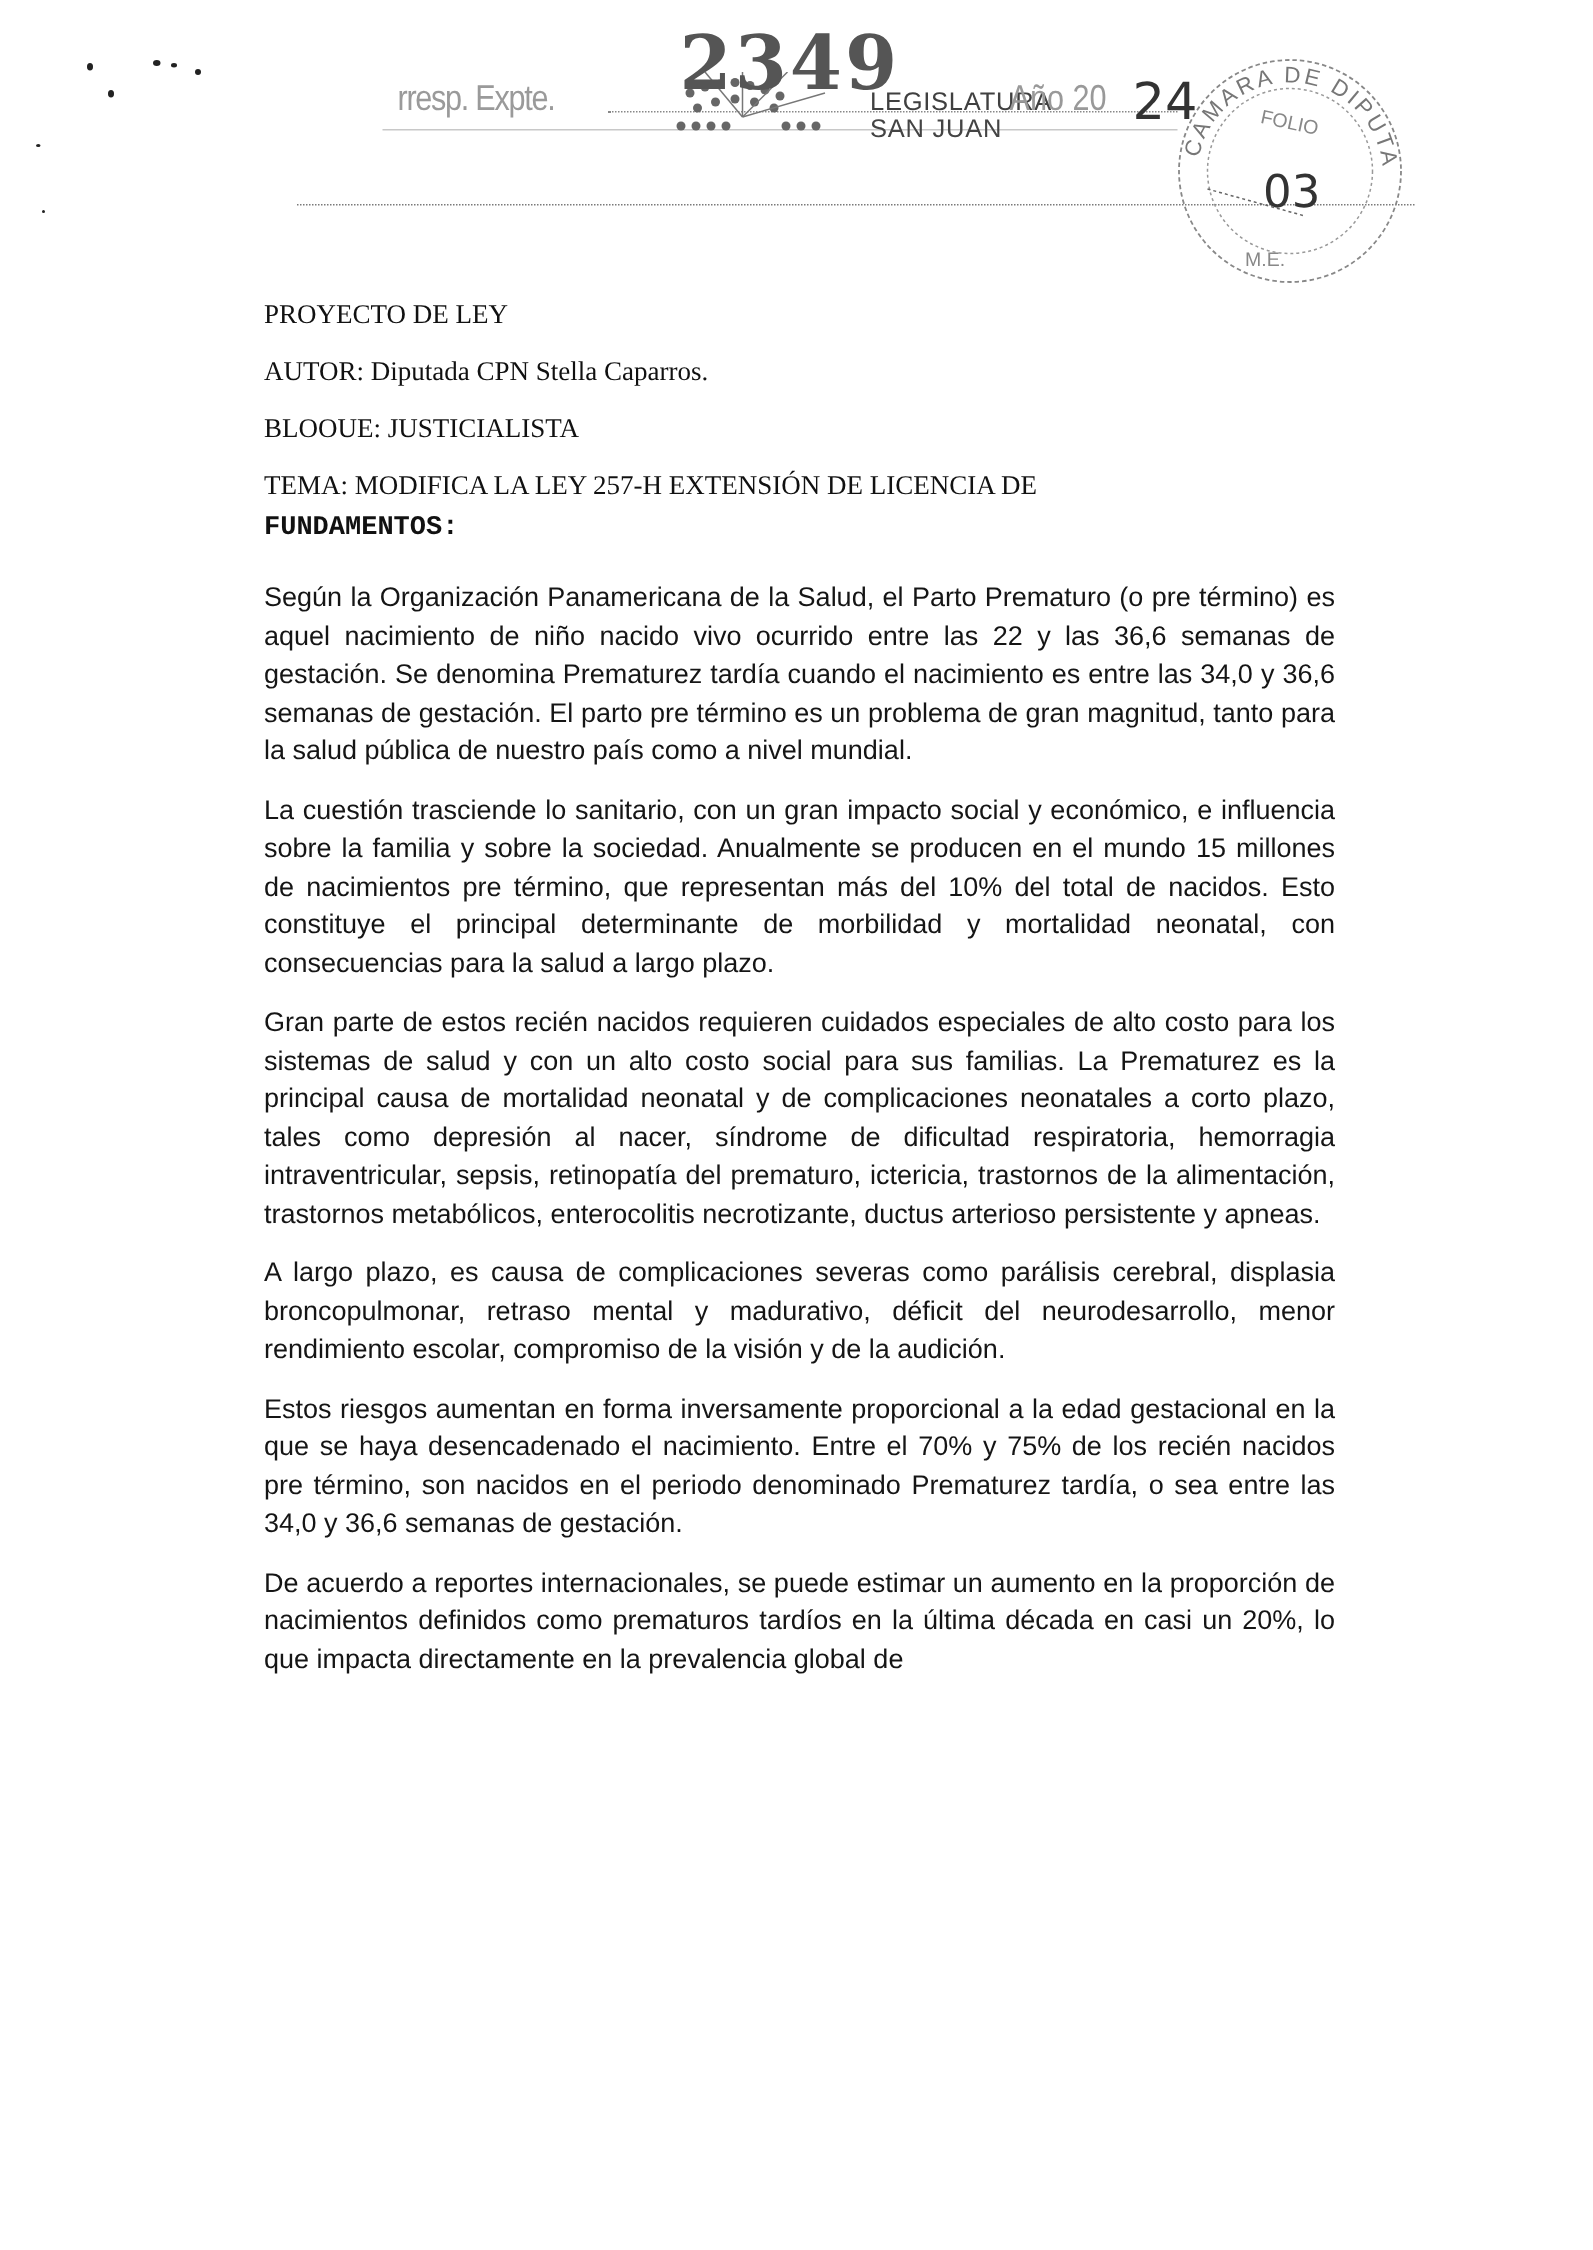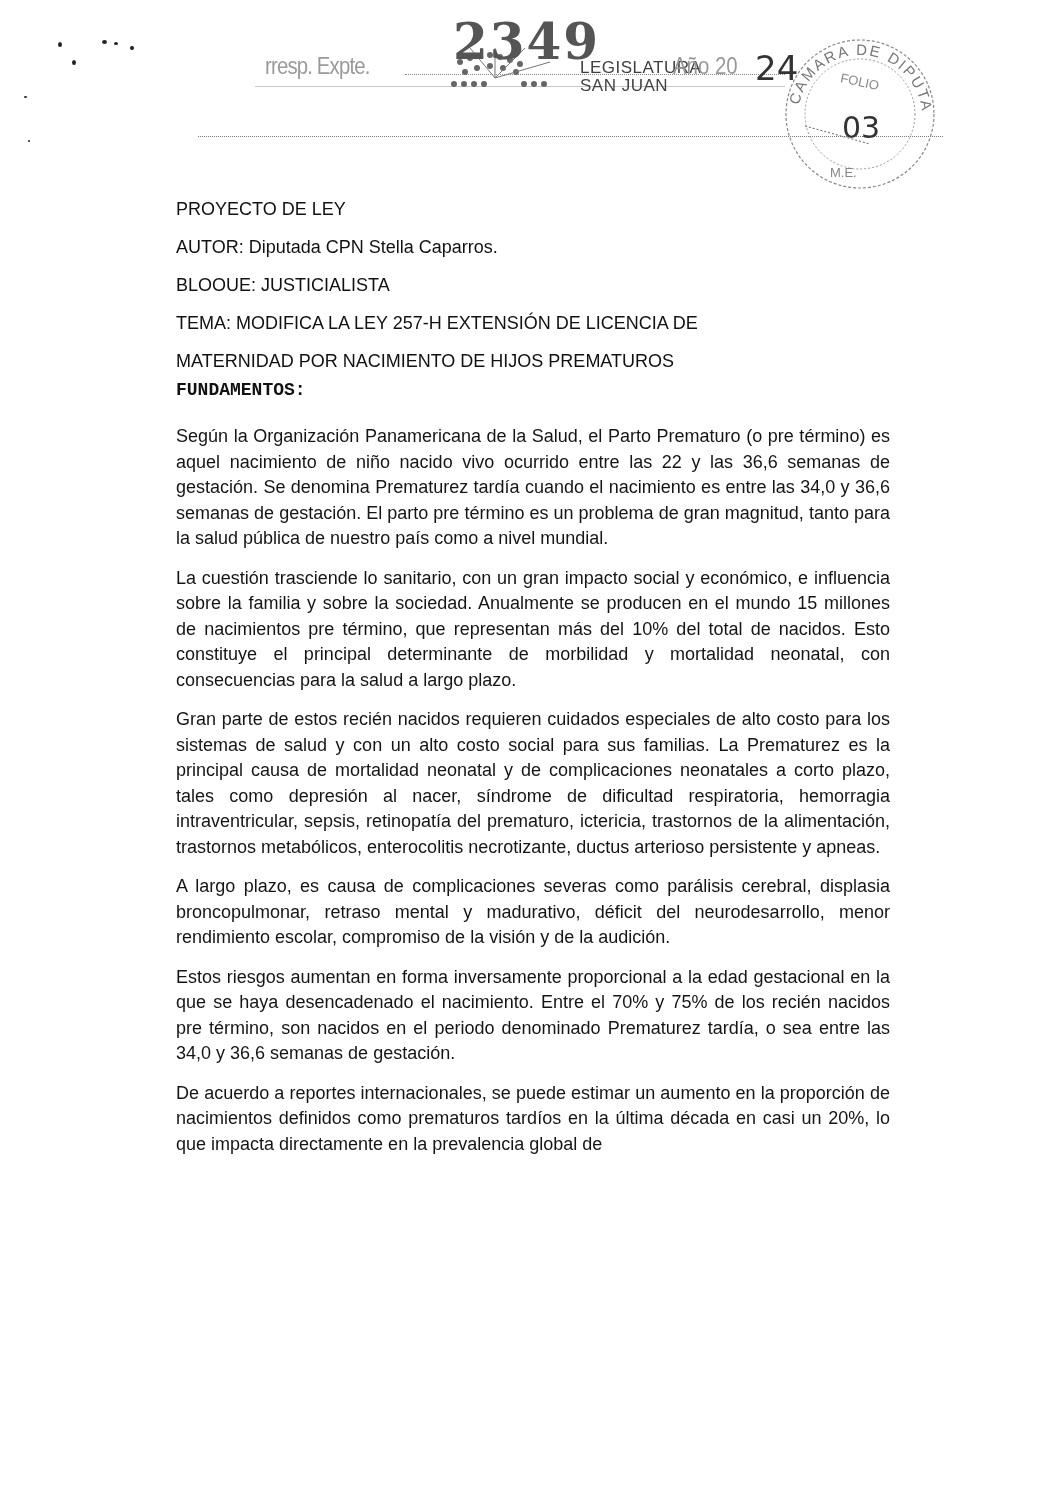--- a/index.html
+++ b/index.html
@@ -16,21 +16,21 @@
                font-family: "DejaVu Serif", serif; letter-spacing: 2px; }
   .sun-logo { position: absolute; left: 185px; top: 28px; width: 130px; height: 42px; }
   .leg-line1 { position: absolute; left: 325px; top: 38px; font-size: 17px; color: #404040; letter-spacing: 0.5px; }
   .leg-line2 { position: absolute; left: 325px; top: 56px; font-size: 17px; color: #444; letter-spacing: 0.5px; }
   .ano { position: absolute; left: 418px; top: 32px; font-size: 24px; color: #999;
          font-family: "Liberation Sans", sans-serif; transform: scaleX(0.85); transform-origin: left; }
   .ano-hand { position: absolute; left: 500px; top: 28px; font-size: 34px; color: #333; font-family: "DejaVu Sans", sans-serif; }
   .rule-top { position: absolute; left: 198px; top: 136px; width: 745px; border-bottom: 1px dotted #7a7a7a; }
   .folio-stamp { position: absolute; left: 770px; top: 22px; width: 180px; height: 170px; }
   .doc { position: absolute; left: 176px; top: 190px; width: 714px; }
-  .meta-line { font-size: 18px; line-height: 38px; height: 38px; white-space: nowrap; color: #111; }
+  .meta-line { font-size: 18px; line-height: 38px; height: 38px; white-space: nowrap; color: #111; font-family: Liberation Serif, serif; }
   .section-title { font-size: 18px; font-weight: bold; margin-bottom: 24px; color: #111; font-family: Liberation Mono, monospace; }
   .para { font-size: 18px; line-height: 25.5px; text-align: justify; margin: 0 0 14px 0; color: #151515;
           font-family: "Liberation Sans", sans-serif; }
 </style>
 </head>
 <body>
 
 <div class="specks">
   <div class="speck" style="left:8px;top:12px;width:4px;height:5px;"></div>
   <div class="speck" style="left:22px;top:30px;width:4px;height:5px;"></div>
@@ -96,21 +96,20 @@
   <text x="72" y="116" font-size="30" fill="#333" font-family="DejaVu Sans, sans-serif">03</text>
   <line x1="35" y1="104" x2="100" y2="122" stroke="#666" stroke-width="1" stroke-dasharray="2 2"></line>
   <text x="60" y="155" font-size="13" fill="#888" font-family="Liberation Sans, sans-serif">M.E.</text>
 </svg>
 
 <div class="doc">
   <div class="meta-line">PROYECTO DE LEY</div>
   <div class="meta-line">AUTOR: Diputada CPN Stella Caparros.</div>
   <div class="meta-line">BLOOUE: JUSTICIALISTA</div>
   <div class="meta-line">TEMA: MODIFICA LA LEY 257-H EXTENSIÓN DE LICENCIA DE</div>
-  <div class="meta-line">MATERNIDAD POR NACIMIENTO DE HIJOS PREMATUROS</div>
   <div class="section-title">FUNDAMENTOS:</div>
   <p class="para">Según la Organización Panamericana de la Salud, el Parto Prematuro (o pre término) es aquel nacimiento de niño nacido vivo ocurrido entre las 22 y las 36,6 semanas de gestación. Se denomina Prematurez tardía cuando el nacimiento es entre las 34,0 y 36,6 semanas de gestación. El parto pre término es un problema de gran magnitud, tanto para la salud pública de nuestro país como a nivel mundial.</p>
   <p class="para">La cuestión trasciende lo sanitario, con un gran impacto social y económico, e influencia sobre la familia y sobre la sociedad. Anualmente se producen en el mundo 15 millones de nacimientos pre término, que representan más del 10% del total de nacidos. Esto constituye el principal determinante de morbilidad y mortalidad neonatal, con consecuencias para la salud a largo plazo.</p>
   <p class="para">Gran parte de estos recién nacidos requieren cuidados especiales de alto costo para los sistemas de salud y con un alto costo social para sus familias. La Prematurez es la principal causa de mortalidad neonatal y de complicaciones neonatales a corto plazo, tales como depresión al nacer, síndrome de dificultad respiratoria, hemorragia intraventricular, sepsis, retinopatía del prematuro, ictericia, trastornos de la alimentación, trastornos metabólicos, enterocolitis necrotizante, ductus arterioso persistente y apneas.</p>
   <p class="para">A largo plazo, es causa de complicaciones severas como parálisis cerebral, displasia broncopulmonar, retraso mental y madurativo, déficit del neurodesarrollo, menor rendimiento escolar, compromiso de la visión y de la audición.</p>
   <p class="para">Estos riesgos aumentan en forma inversamente proporcional a la edad gestacional en la que se haya desencadenado el nacimiento. Entre el 70% y 75% de los recién nacidos pre término, son nacidos en el periodo denominado Prematurez tardía, o sea entre las 34,0 y 36,6 semanas de gestación.</p>
   <p class="para"> De acuerdo a reportes internacionales, se puede estimar un aumento en la proporción de nacimientos definidos como prematuros tardíos en la última década en casi un 20%, lo que impacta directamente en la prevalencia global de</p>
 </div>
 
 </body></html>

